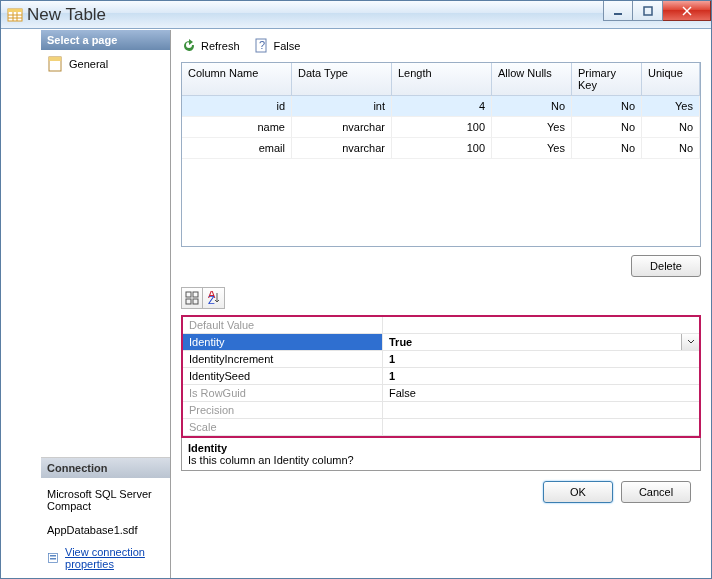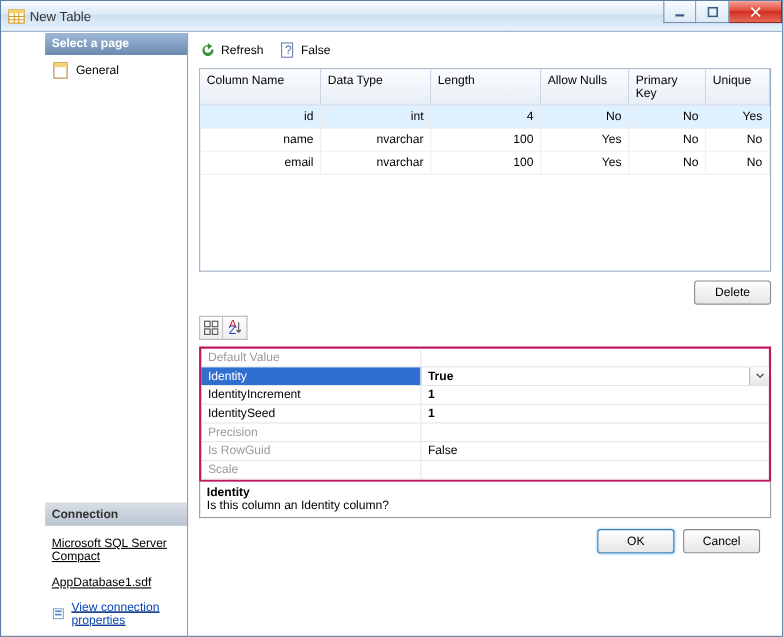--- a/index.html
+++ b/index.html
@@ -1,31 +1,31 @@
 <!DOCTYPE html>
 <html><head>
 <meta charset="utf-8">
 <style>
   * { box-sizing: border-box; font-family: "Segoe UI", Tahoma, sans-serif; font-size: 11px; }
   body { margin: 0; background: #ccc; width: 712px; height: 579px; overflow: hidden; }
   .window { width: 712px; height: 579px; background: #fff; border: 1px solid #5a7ea3; display: flex; flex-direction: column; }
   .titlebar { height: 28px; background: linear-gradient(#f7fbff,#dbe9f7 45%,#cadff2 46%,#e9f2fb); display: flex; align-items: center; padding-left: 6px; border-bottom: 1px solid #8aa8c7; }
-  .titlebar .title { flex: 1; color: #333; font-size: 12px; padding-left: 4px; }
+  .titlebar .title { flex: 1; color: #333; font-size: 17px; padding-left: 4px; }
   .winbtns { display: flex; height: 100%; }
   .winbtn { width: 30px; height: 20px; margin-top: 0; border: 1px solid #7a92ad; background: linear-gradient(#f7fbff,#dce9f5); display:flex;align-items:center;justify-content:center; border-top:none; }
   .winbtn + .winbtn { border-left:none; }
   .winbtn.close { width: 48px; background: linear-gradient(#f4a098,#e04b3a 45%,#cf2b1c 46%,#e7685a); border-color:#8e2b22; color:#fff; }
   .winbtn svg { width:10px; height:10px; }
   .client { flex:1; display:flex; border-top:1px solid #fff; }
   .sidebar { width: 170px; border-right:1px solid #a0a0a0; display:flex; flex-direction:column;padding-left:40px; }
   .sidehdr { background: linear-gradient(#9fb8d8,#6a8ab0); color:#fff; font-weight:bold; padding:4px 6px; }
   .sidebody { flex:1; padding:4px 6px; }
   .sideitem { display:flex; align-items:center; gap:6px; padding:2px 0; }
   .sidesep { height:1px; background:#ccc; margin:0; }
-  .sidebottom { padding:6px;text-decoration:underline; }
+  .sidebottom { padding:6px; }
   .link { color:#0a46b5; text-decoration:underline; cursor:pointer; }
   .main { flex:1; display:flex; flex-direction:column; padding:6px 10px 10px 10px; }
   .toolbar { display:flex; align-items:flex-end; gap:14px; padding:2px 0 8px 0; }
   .tbtn { display:flex; align-items:center; gap:4px; cursor:pointer; }
   .namerow { display:flex; align-items:center; gap:20px; padding:6px 0 10px 6px; }
   .namerow input { flex:1; height:22px; border:1px solid #b5b5b5; padding:2px 6px; background:#fff; }
   .grid { border:1px solid #9aaec5; background:#fff; }
   .gridhdr, .gridrow { display:grid; grid-template-columns: 110px 100px 100px 80px 70px 1fr; }
   .gridhdr > div { background: linear-gradient(#fbfdff,#e8eef6); border-right:1px solid #c3d2e4; border-bottom:1px solid #c3d2e4; padding:4px 6px; }
   .gridrow > div { padding:4px 6px; border-right:1px solid #eee; border-bottom:1px solid #f0f0f0;text-align:right; }
@@ -195,26 +195,26 @@
           </div>
         <div class="proprow">
             <div class="k">IdentityIncrement</div>
             <div class="v">1</div>
           </div>
         <div class="proprow">
             <div class="k">IdentitySeed</div>
             <div class="v">1</div>
           </div>
         <div class="proprow dis">
+            <div class="k">Is RowGuid</div>
+            <div class="v" style="font-weight:normal">False</div>
+          </div>
+        <div class="proprow dis">
             <div class="k">Precision</div>
             <div class="v"></div>
-          </div>
-        <div class="proprow dis">
-            <div class="k">Is RowGuid</div>
-            <div class="v" style="font-weight:normal">False</div>
           </div>
         <div class="proprow dis">
             <div class="k">Scale</div>
             <div class="v"></div>
           </div>
       </div>
       <div class="descbox">
         <div class="t">Identity</div>
         <div>Is this column an Identity column?</div>
       </div>

